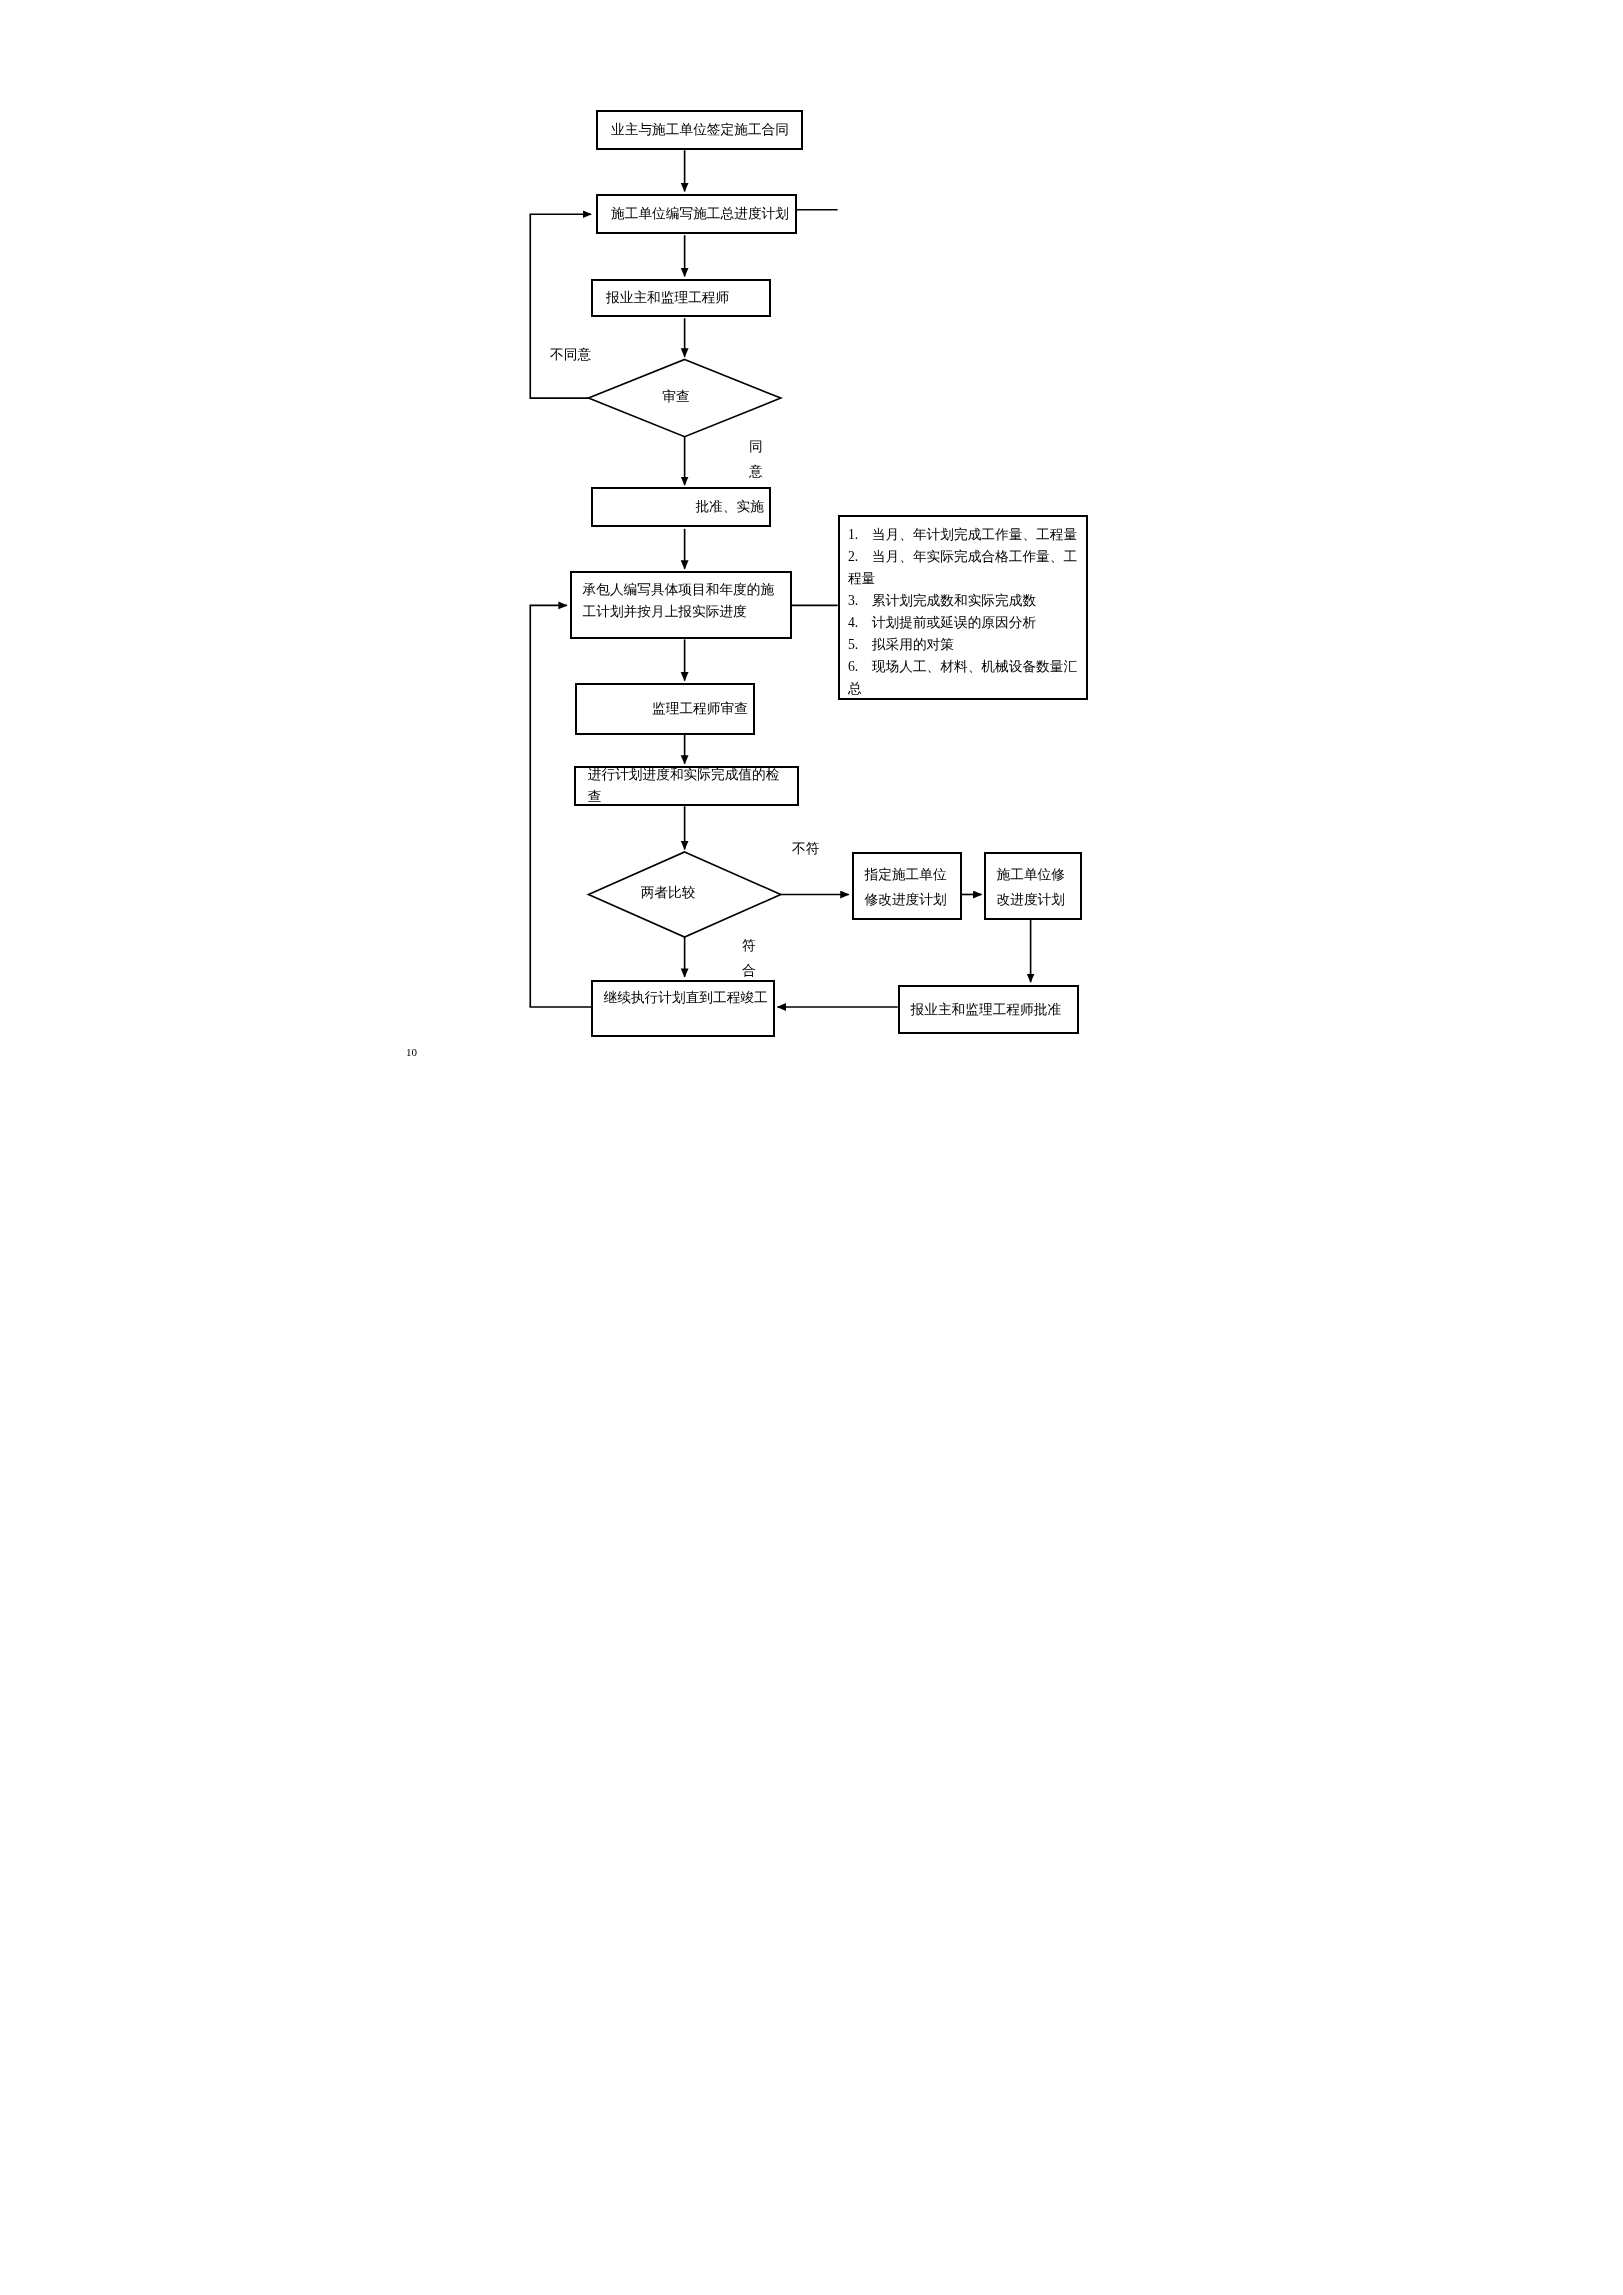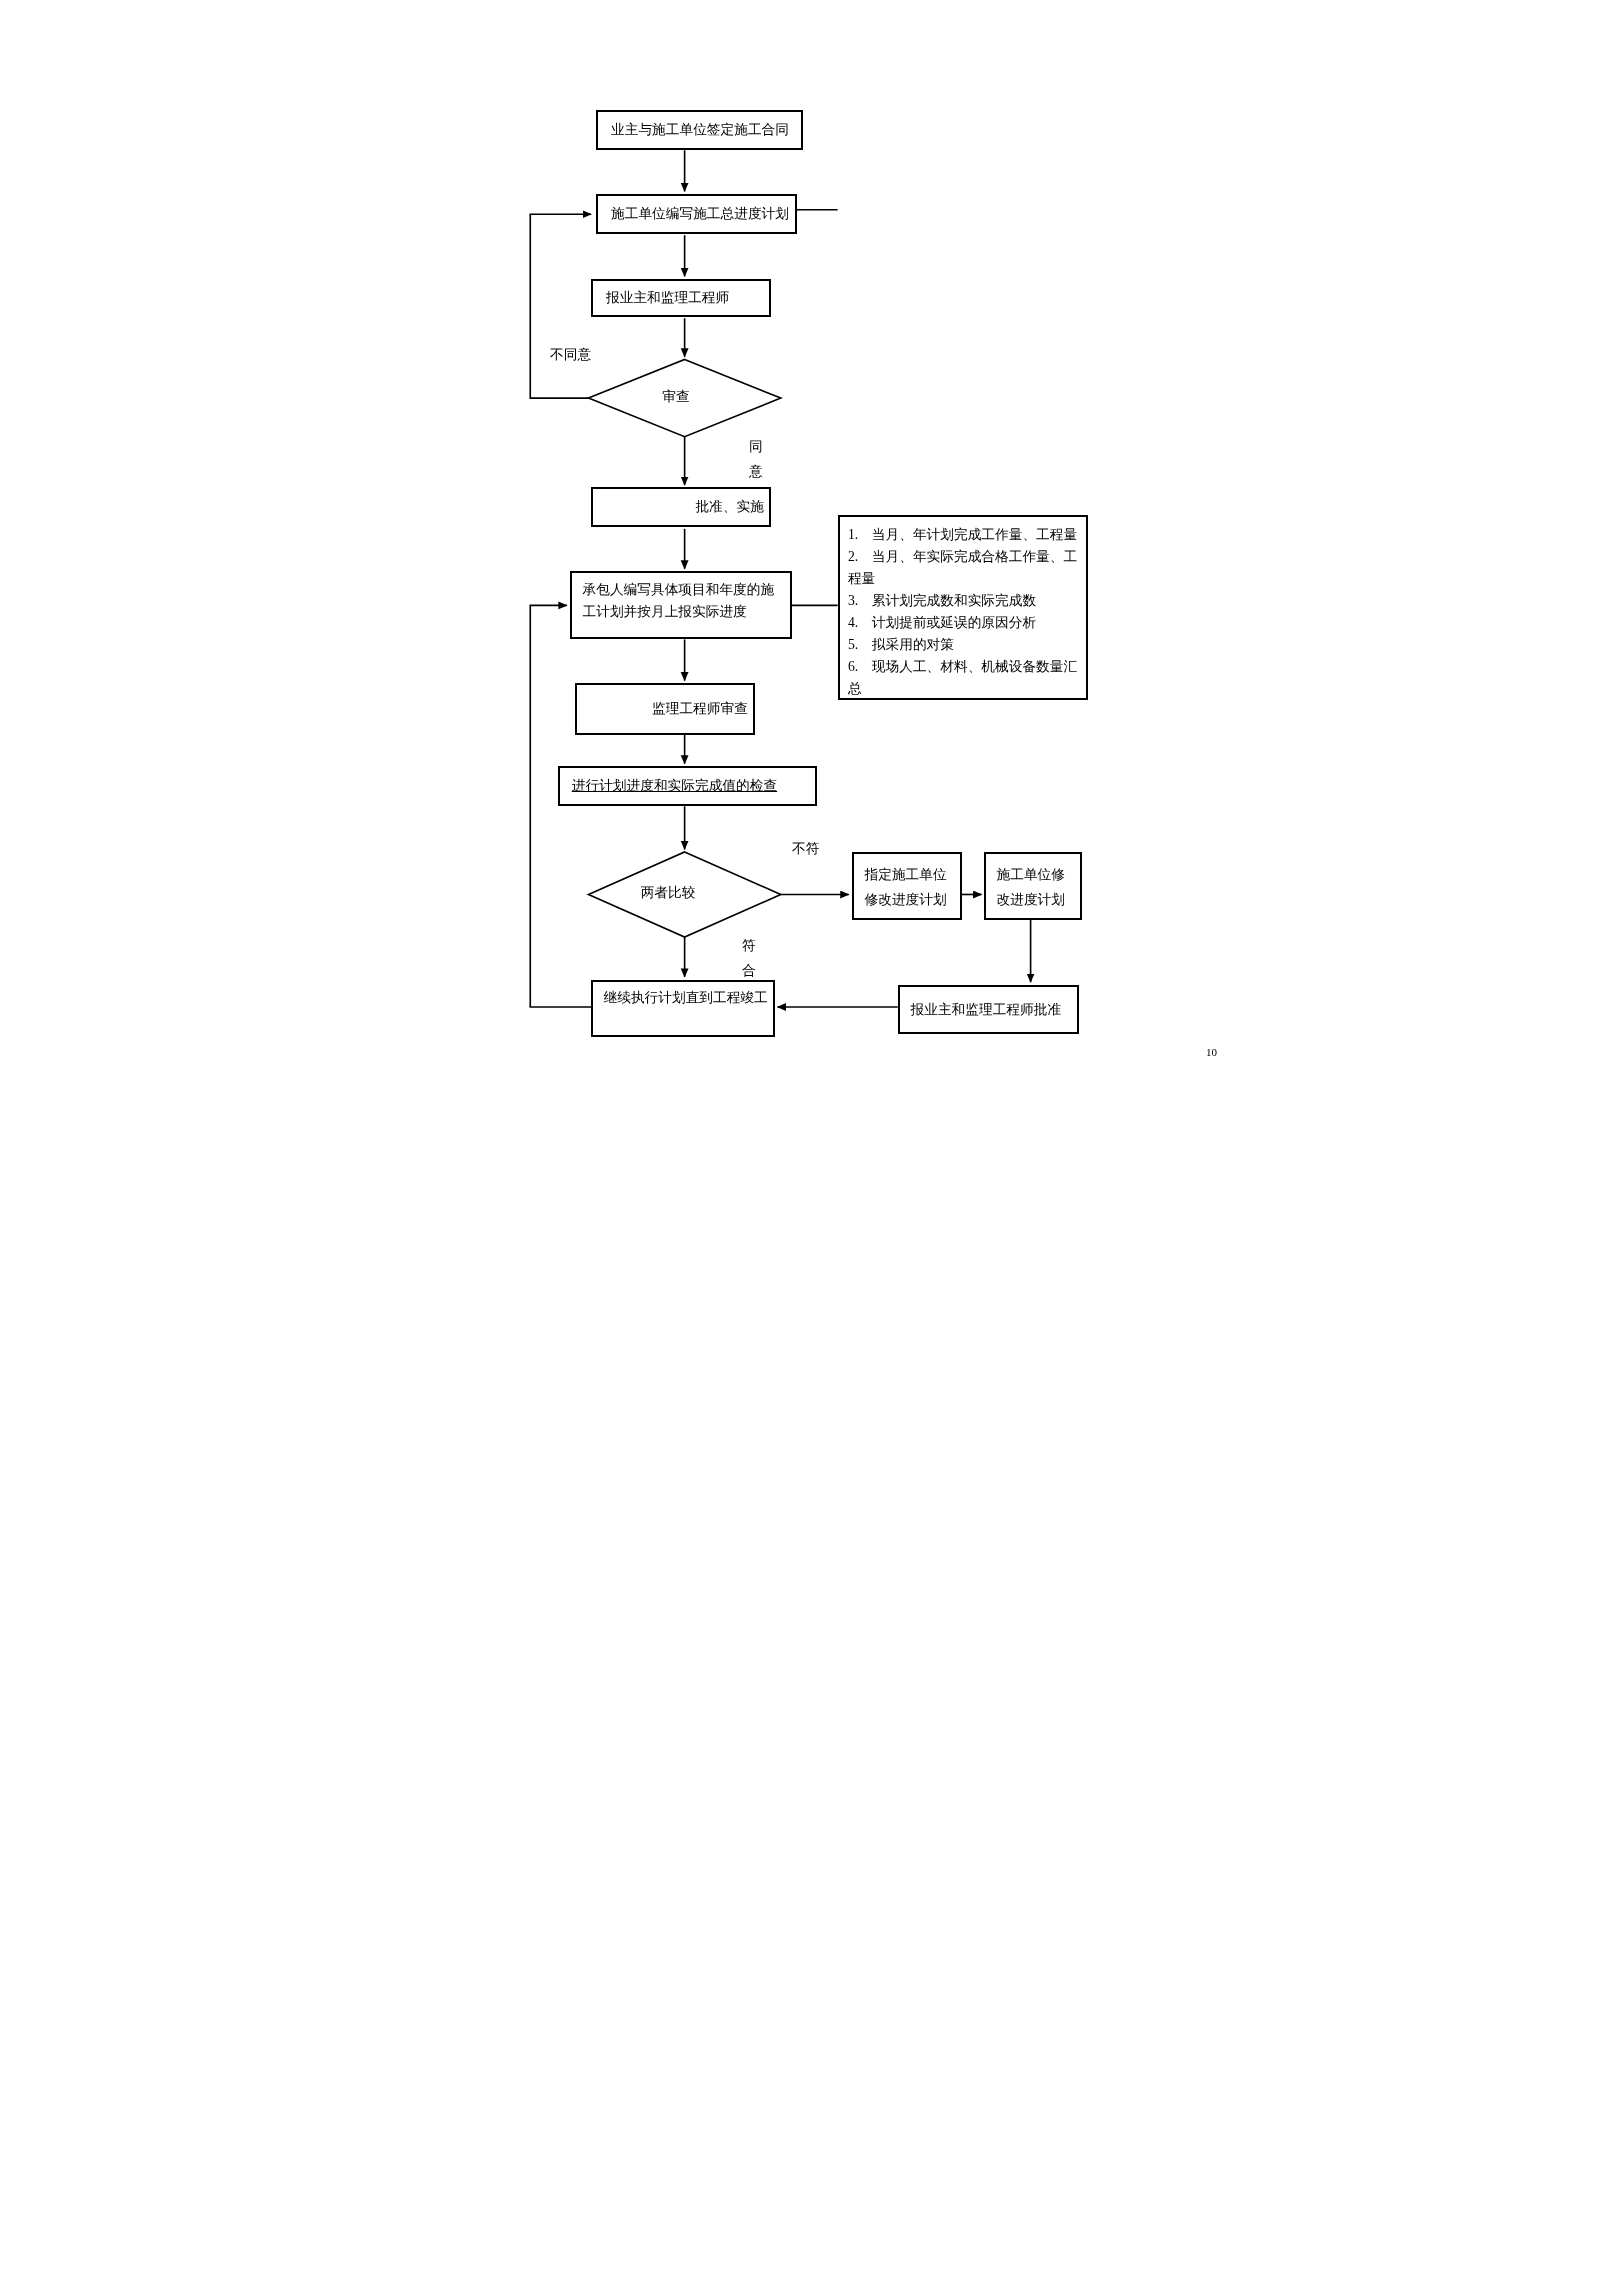--- a/index.html
+++ b/index.html
@@ -70,21 +70,21 @@
     position: absolute;
     font-size: 13.7px;
     transform: translate(-50%, -50%);
     white-space: nowrap;
     color: #000000;
   }
   .page-number {
     position: absolute;
     left: 0;
     right: 0;
-    text-align: right;
+    text-align: left;
     font-size: 11px;
     font-family: "Liberation Serif", serif;
     color: #000000;
   }
 </style>
 </head>
 <body>
 
 <div class="page">
 
@@ -150,21 +150,21 @@
     <span class="note-line">3.　累计划完成数和实际完成数</span>
     <span class="note-line">4.　计划提前或延误的原因分析</span>
     <span class="note-line">5.　拟采用的对策</span>
     <span class="note-line">6.　现场人工、材料、机械设备数量汇总</span>
   </div>
 
   <div class="node" style="left:169px; top:683px; width:180px; height:52px; padding:0 5.2px 0 13px;text-align:right;">
     <span class="txt">监理工程师审查</span>
   </div>
 
-  <div class="node" style="left:152px; top:766px; width:259px; height:40px; padding:0 5.2px 0 11.8px;text-decoration:underline;">
+  <div class="node" style="left:168px; top:766px; width:225px; height:40px; padding:0 5.2px 0 11.8px;">
     <span class="txt">进行计划进度和实际完成值的检查</span>
   </div>
 
   <div class="diamond-label" style="left:262px; top:893px;font-family:Liberation Mono, monospace;">两者比较</div>
 
   <div class="edge-label" style="left:386px; top:840px;">不符</div>
 
   <div class="edge-label vlabel" style="left:336px; top:933px;">符合</div>
 
   <div class="node top-align" style="left:446px; top:852px; width:110px; height:68px; padding:7.9px 5.2px 0 10.5px; line-height:25px;">

